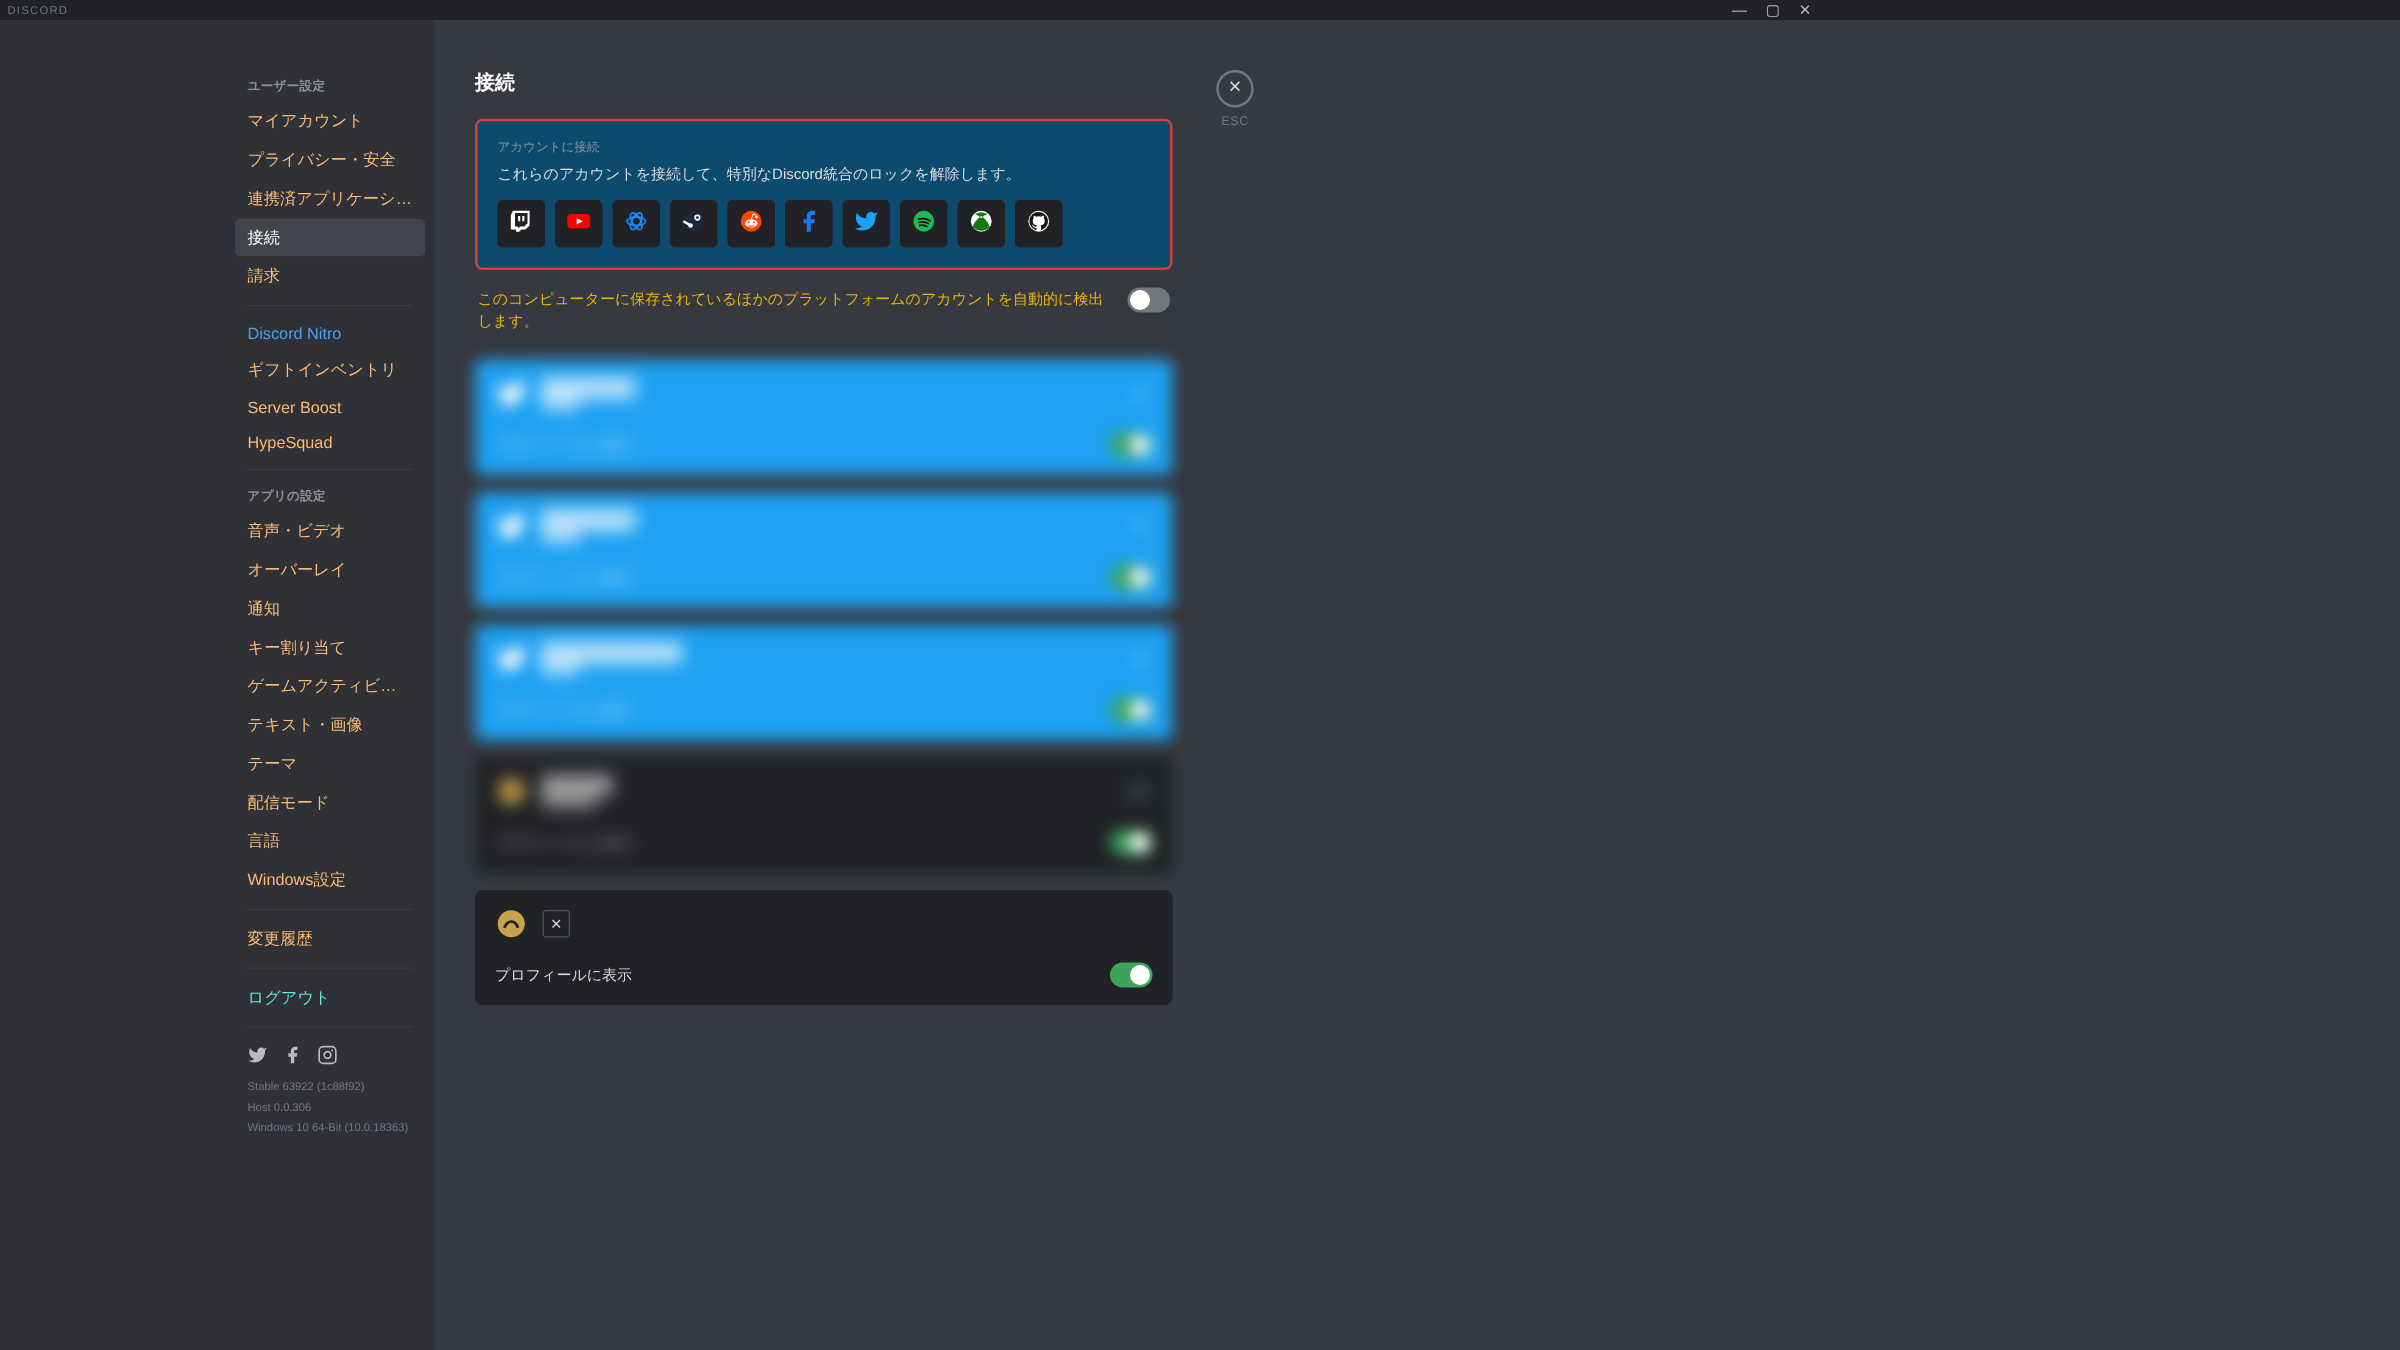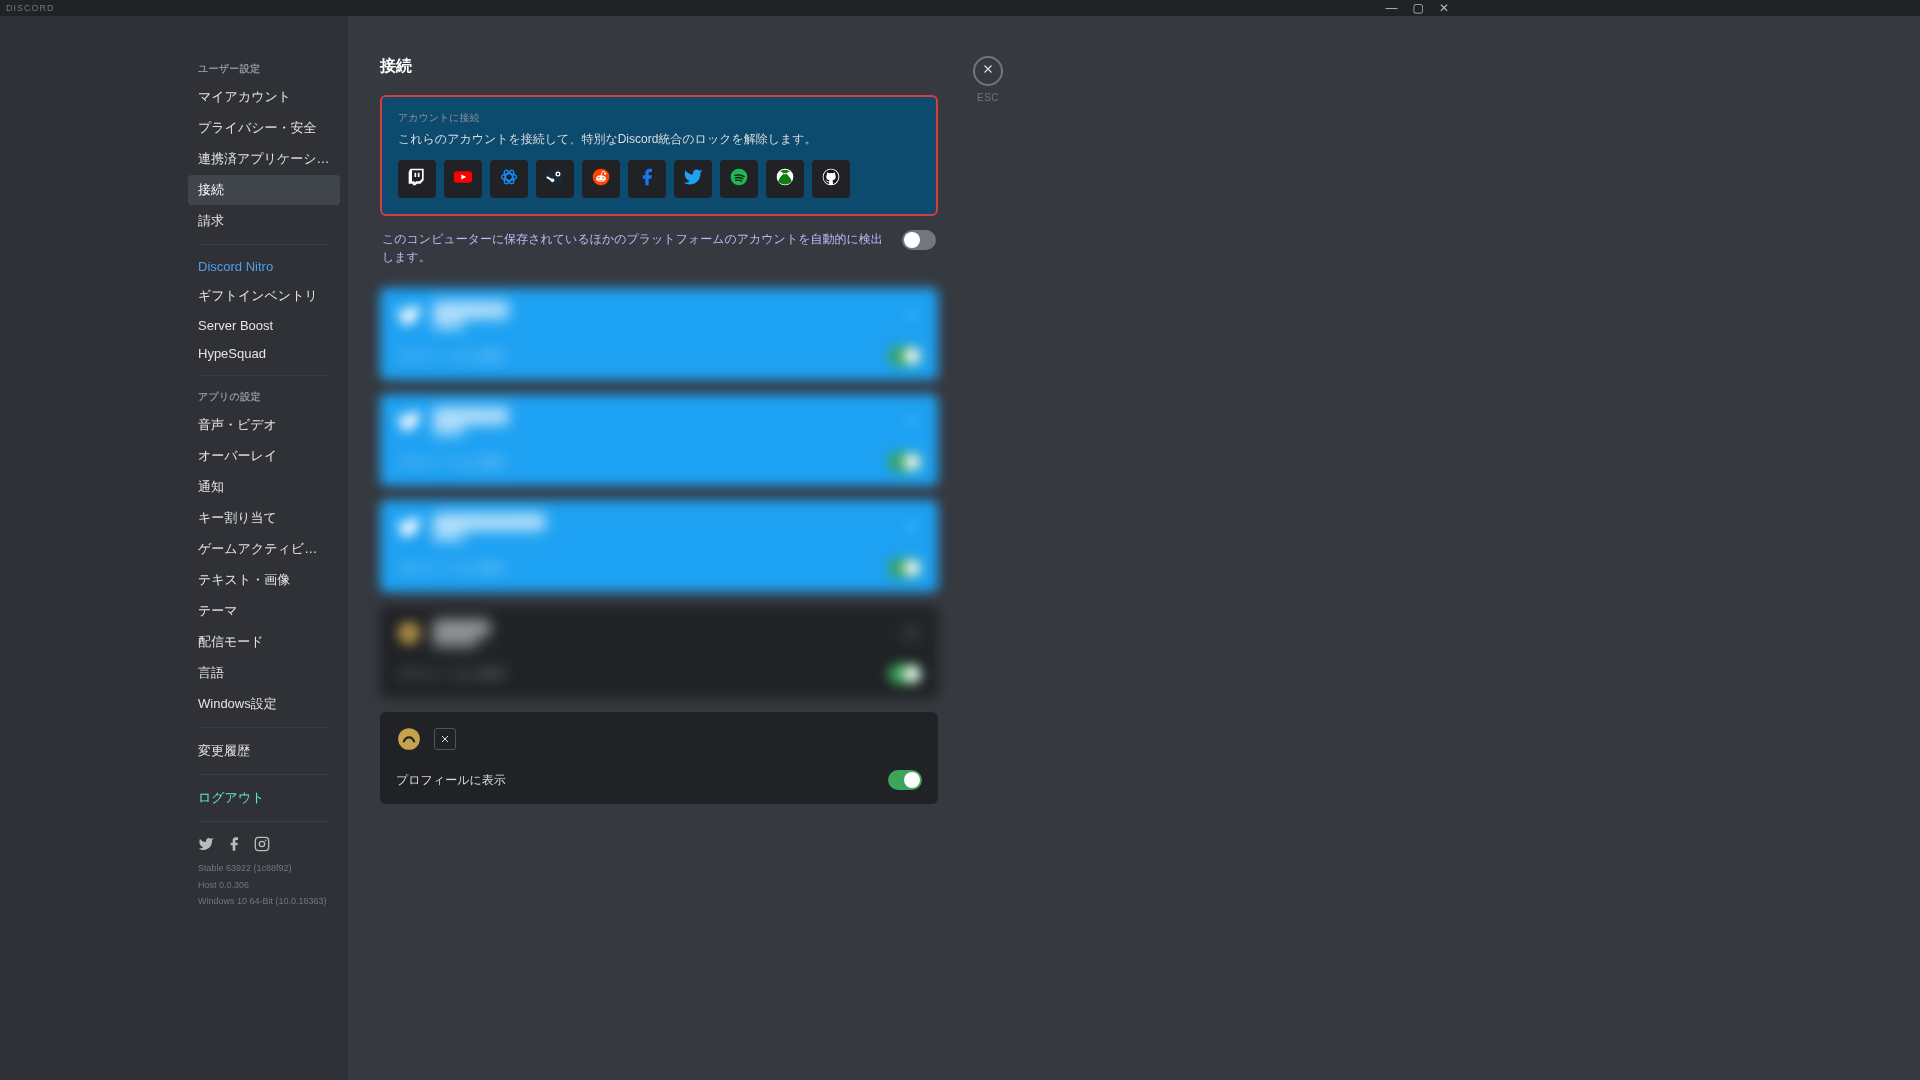--- a/index.html
+++ b/index.html
@@ -11,21 +11,21 @@
   .titlebar .spacer { flex: 1; }
   .titlebar .winbtns { display: flex; gap: 14px; color: #b9bbbe; font-size: 12px; }
   .titlebar .winbtns span { cursor: pointer; line-height: 16px; }
 
   .app { position: absolute; top: 16px; left: 0; right: 0; bottom: 0; background: #36393f; display: flex; }
 
   
   .left-gutter { width: 348px; background: #2f3136; position: relative; }
   .sidebar { position: absolute; top: 0; right: 0; width: 160px; padding: 40px 8px 40px 0; }
   .side-header { font-size: 10px; font-weight: 600; color: #8e9297; padding: 6px 10px; letter-spacing: 0.3px; }
-  .side-item { font-size: 13px; color: #e5e5e5; padding: 6px 10px; border-radius: 4px; cursor: pointer; margin-bottom: 1px; white-space: nowrap; overflow: hidden; text-overflow: ellipsis; }
+  .side-item { font-size: 13px; color: #fdba74; padding: 6px 10px; border-radius: 4px; cursor: pointer; margin-bottom: 1px; white-space: nowrap; overflow: hidden; text-overflow: ellipsis; }
   .side-item.active { background: #40444b; color: #fff; }
   .side-item.nitro { color: #4f9eec; }
   .side-item.logout { color: #5eead4; }
   .side-sep { height: 1px; background: #3a3d42; margin: 8px 10px; }
 
   .social-row { display: flex; gap: 12px; padding: 6px 10px 4px; color: #b9bbbe; }
   .social-row svg { width: 16px; height: 16px; fill: #b9bbbe; cursor: pointer; }
   .version { font-size: 9px; color: #72767d; padding: 2px 10px; line-height: 1.4; }
 
   
@@ -40,21 +40,21 @@
 
   
   .connect-panel { border: 2px solid #d83c3e; border-radius: 6px; padding: 14px 16px 16px; background: #0c4a6e; margin-bottom: 14px; }
   .connect-panel .cp-title { font-size: 10px; color: #8e9297; margin-bottom: 6px; }
   .connect-panel .cp-desc { font-size: 12px; color: #dcddde; margin-bottom: 12px; }
   .icon-row { display: flex; gap: 8px; }
   .icon-btn { width: 38px; height: 38px; background: #202225; border-radius: 4px; display: flex; align-items: center; justify-content: center; cursor: pointer; }
   .icon-btn svg { width: 20px; height: 20px; }
 
   
-  .autodetect { display: flex; align-items: flex-start; gap: 16px; font-size: 12px; color: #c4b5fd; margin-bottom: 22px; padding: 0 2px; }
+  .autodetect { display: flex; align-items: flex-start; gap: 16px; font-size: 12px; color: #eab308; margin-bottom: 22px; padding: 0 2px; }
   .autodetect .txt { flex: 1; line-height: 1.5; }
 
   .toggle { width: 34px; height: 20px; background: #72767d; border-radius: 10px; position: relative; flex-shrink: 0; cursor: pointer; }
   .toggle::after { content: ""; position: absolute; width: 16px; height: 16px; background: #fff; border-radius: 50%; top: 2px; left: 2px; transition: left .1s; }
   .toggle.on { background: #3ba55c; }
   .toggle.on::after { left: 16px; }
 
   
   .conn-card { border-radius: 6px; margin-bottom: 14px; padding: 14px 16px; position: relative; }
   .conn-card.blue { background: #1da1f2; color: #fff; }

